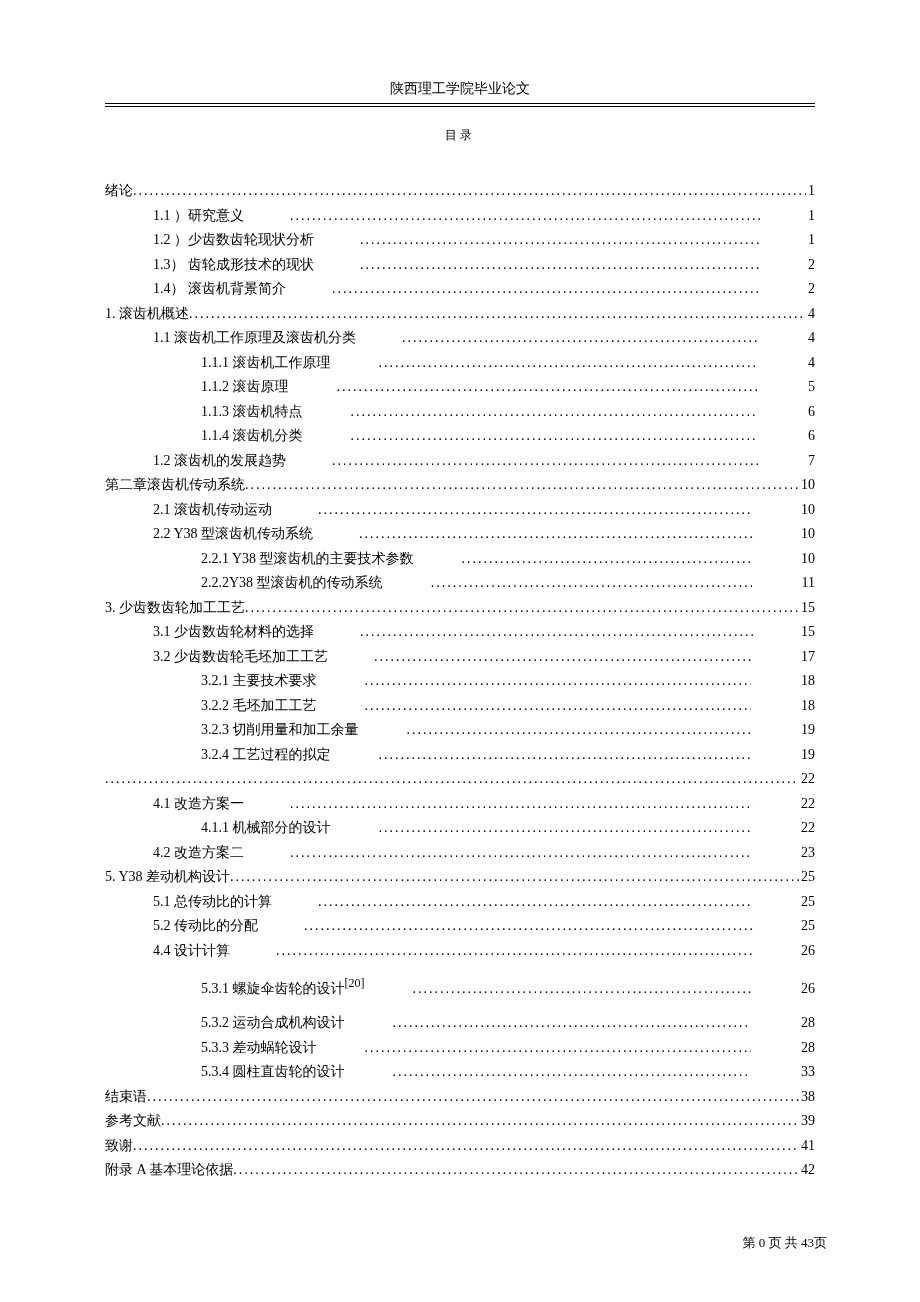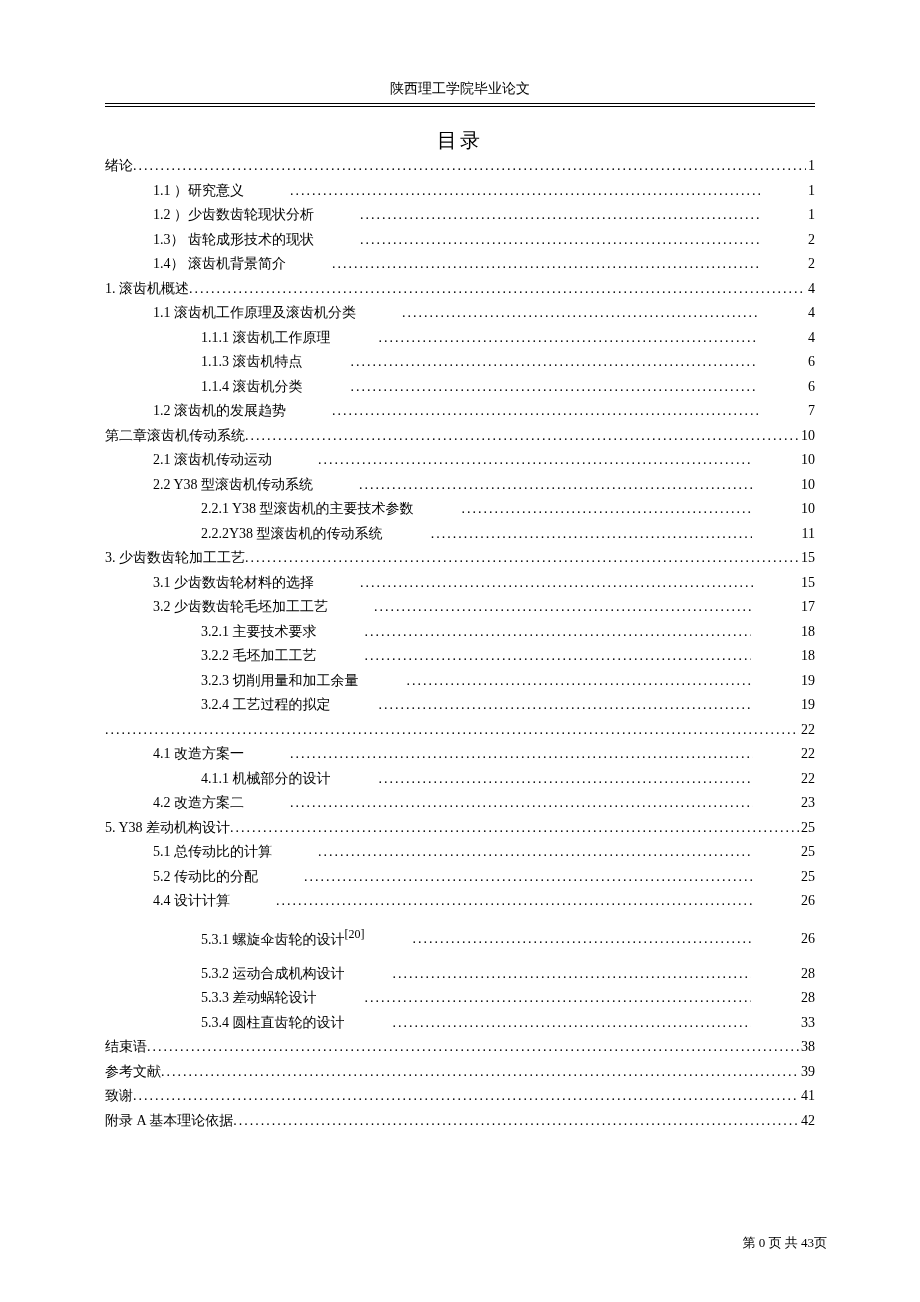--- a/index.html
+++ b/index.html
@@ -21,21 +21,22 @@
       padding-bottom: 5px;
       border-bottom: 1px solid #000;
       margin-bottom: 2px;
     }
     .header-line {
       border-bottom: 1px solid #000;
       margin-bottom: 20px;
     }
     .title {
       text-align: center;
-      font-size: 20px;
+      font-size: 12px;
+      margin-bottom: 35px;
       letter-spacing: 3px;
     }
     .toc {
       font-size: 14px;
       line-height: 1.75;
     }
     .toc-entry {
       display: flex;
       align-items: baseline;
       white-space: nowrap;
@@ -121,20 +122,25 @@
     </div>
     <div class="toc-entry level-1">
       <span class="toc-text">1.1 滚齿机工作原理及滚齿机分类</span>
       <span class="toc-dots"></span>
       <span class="toc-page">4</span>
     </div>
     <div class="toc-entry level-2">
       <span class="toc-text">1.1.1 滚齿机工作原理</span>
       <span class="toc-dots"></span>
       <span class="toc-page">4</span>
+    </div>
+    <div class="toc-entry level-2">
+      <span class="toc-text">1.1.2 滚齿原理</span>
+      <span class="toc-dots"></span>
+      <span class="toc-page">5</span>
     </div>
     <div class="toc-entry level-2">
       <span class="toc-text">1.1.3 滚齿机特点</span>
       <span class="toc-dots"></span>
       <span class="toc-page">6</span>
     </div>
     <div class="toc-entry level-2">
       <span class="toc-text">1.1.4 滚齿机分类</span>
       <span class="toc-dots"></span>
       <span class="toc-page">6</span>

